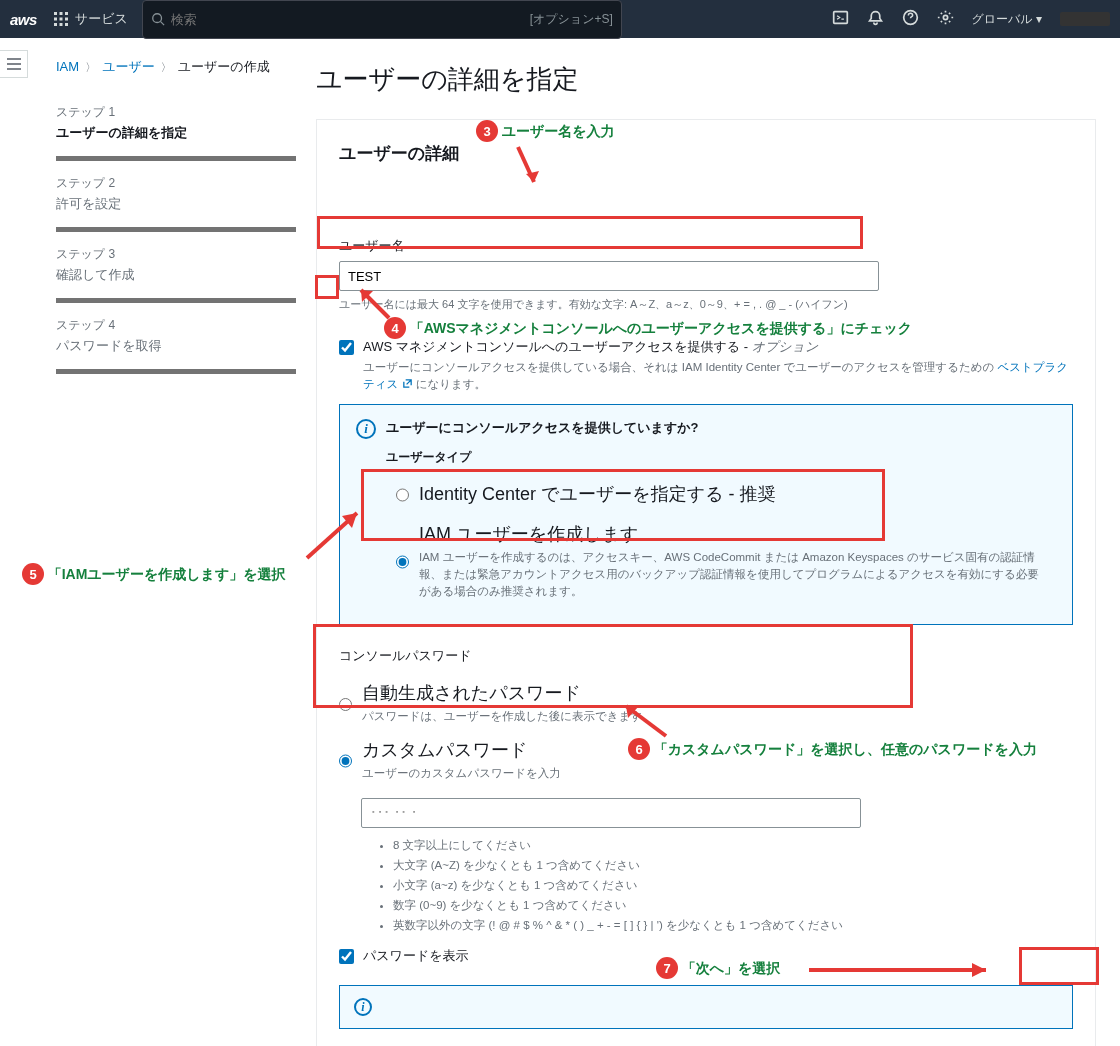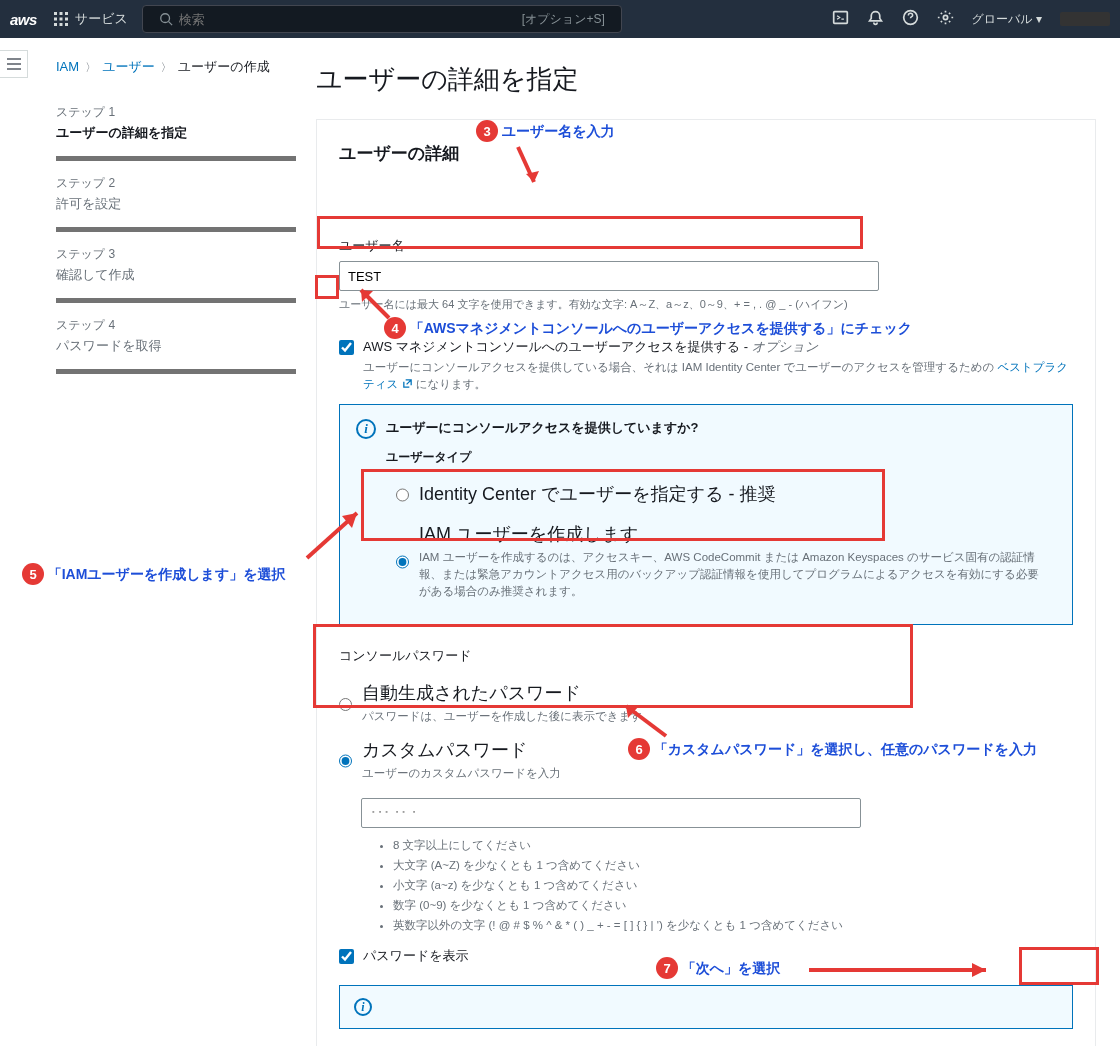--- a/index.html
+++ b/index.html
@@ -2,21 +2,21 @@
 <html><head>
 <meta charset="utf-8">
 <style>
 *{box-sizing:border-box;margin:0;padding:0;font-family:"Helvetica Neue",Arial,sans-serif}
 body{background:#fff;color:#16191f;font-size:13px}
 .top-bar{background:#232f3e;height:38px;display:flex;align-items:center;padding:0 10px;color:#d5dbdb}
 .aws-logo{color:#fff;font-weight:bold;font-style:italic;font-size:15px;margin-right:16px;letter-spacing:-.5px}
 .grid-icon{width:16px;height:16px;display:inline-block;margin-right:6px}
 .grid-icon svg{fill:#d5dbdb}
 .services{font-size:13px;margin-right:14px;display:flex;align-items:center}
-.search-box{display:flex;align-items:center;background:#131a22;border:1px solid #424650;border-radius:4px;height:28px;padding:0 16px;width:480px;color:#879196}
+.search-box{display:flex;align-items:center;background:#131a22;border:1px solid #424650;border-radius:4px;height:39px;padding:0 8px;width:480px;color:#879196}
 .search-box input{background:transparent;border:0;color:#d5dbdb;flex:1;outline:0;font-size:13px;margin-left:6px}
 .kbd-hint{font-size:12px}
 .top-right{margin-left:auto;display:flex;align-items:center;gap:18px}
 .top-right svg{width:17px;height:17px;stroke:#d5dbdb;fill:none;stroke-width:2}
 .region{font-size:12px;cursor:pointer}
 .acct{background:#333;width:50px;height:14px;border-radius:2px}
 .side-toggle{position:absolute;left:0;top:50px;width:28px;height:28px;border:1px solid #d5dbdb;border-left:0;display:flex;align-items:center;justify-content:center;cursor:pointer}
 .page{display:flex;padding:10px 24px 30px 56px}
 .steps{width:240px;padding-top:10px}
 .step{padding:14px 0;border-bottom:5px solid #737373}
@@ -52,21 +52,21 @@
 .radio-row input{margin-right:10px;margin-top:2px;accent-color:#0073bb}
 .radio-title{font-size:18px}
 .radio-desc{font-size:11.5px;color:#687078;margin-top:3px;line-height:1.5}
 .section-label{font-size:13px;margin:22px 0 10px}
 .pwd-input{width:500px;height:30px;border:1px solid #879196;border-radius:2px;padding:0 8px;margin:10px 0 10px 22px;color:#999;filter:blur(.4px)}
 .pwd-rules{margin-left:40px;padding:0}
 .pwd-rules li{font-size:11.5px;color:#687078;margin-bottom:5px;list-style:disc;margin-left:14px}
 
 .ann{position:absolute;pointer-events:none}
 .ann-num{background:#e53935;color:#fff;width:22px;height:22px;border-radius:50%;font-size:13px;font-weight:700;display:inline-flex;align-items:center;justify-content:center}
-.ann-text{color:#1d4ed8;font-weight:700;font-size:14px}
+.ann-text{color:#15803d;font-weight:700;font-size:14px}
 .red-box{position:absolute;border:3px solid #e53935;pointer-events:none}
 .arrow{position:absolute;pointer-events:none}
 .arrow svg{overflow:visible}
 .arrow path{stroke:#e53935;stroke-width:4;fill:none}
 .arrow polygon{fill:#e53935}
 .simple-radio-group{margin-left:0}
 .simple-radio-group .radio-row{padding:6px 0}
 .tiny-info{border:1px solid #0073bb;background:#f1faff;padding:12px 14px;margin-top:20px;display:flex;align-items:flex-start;font-size:12.5px;line-height:1.6}
 .tiny-info .info-icon{width:18px;height:18px;line-height:14px;font-size:12px}
 </style>

